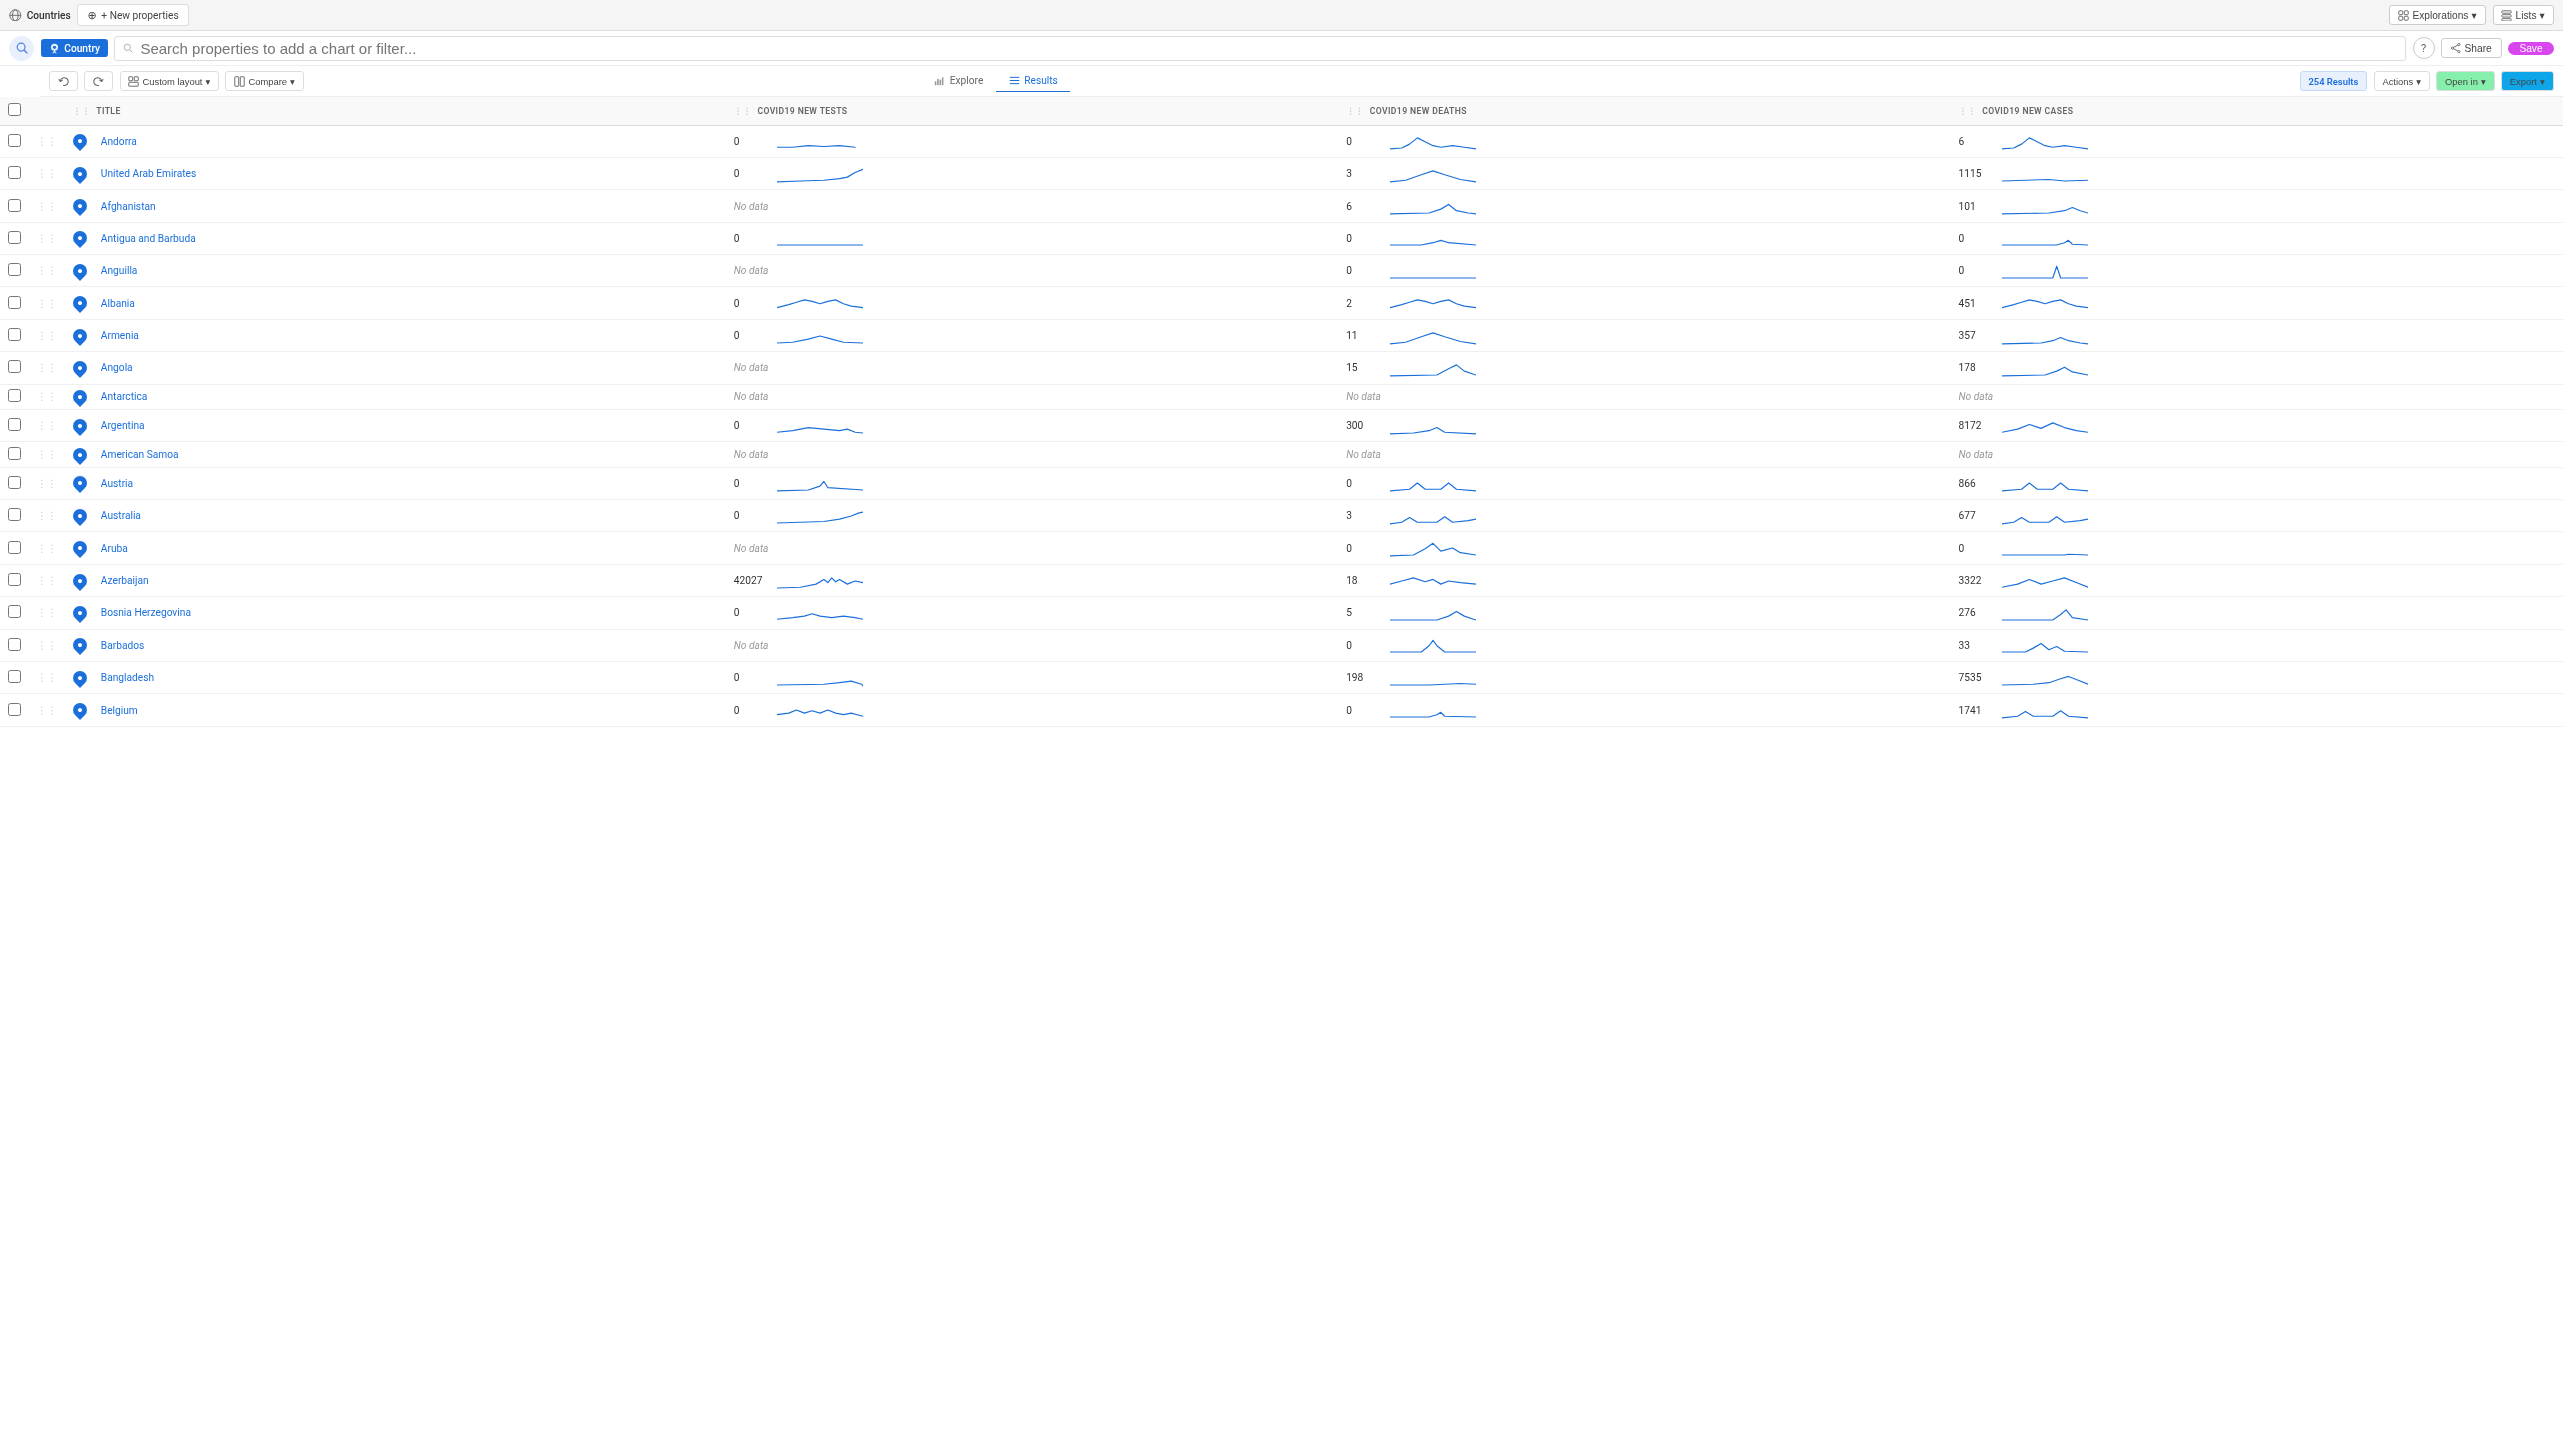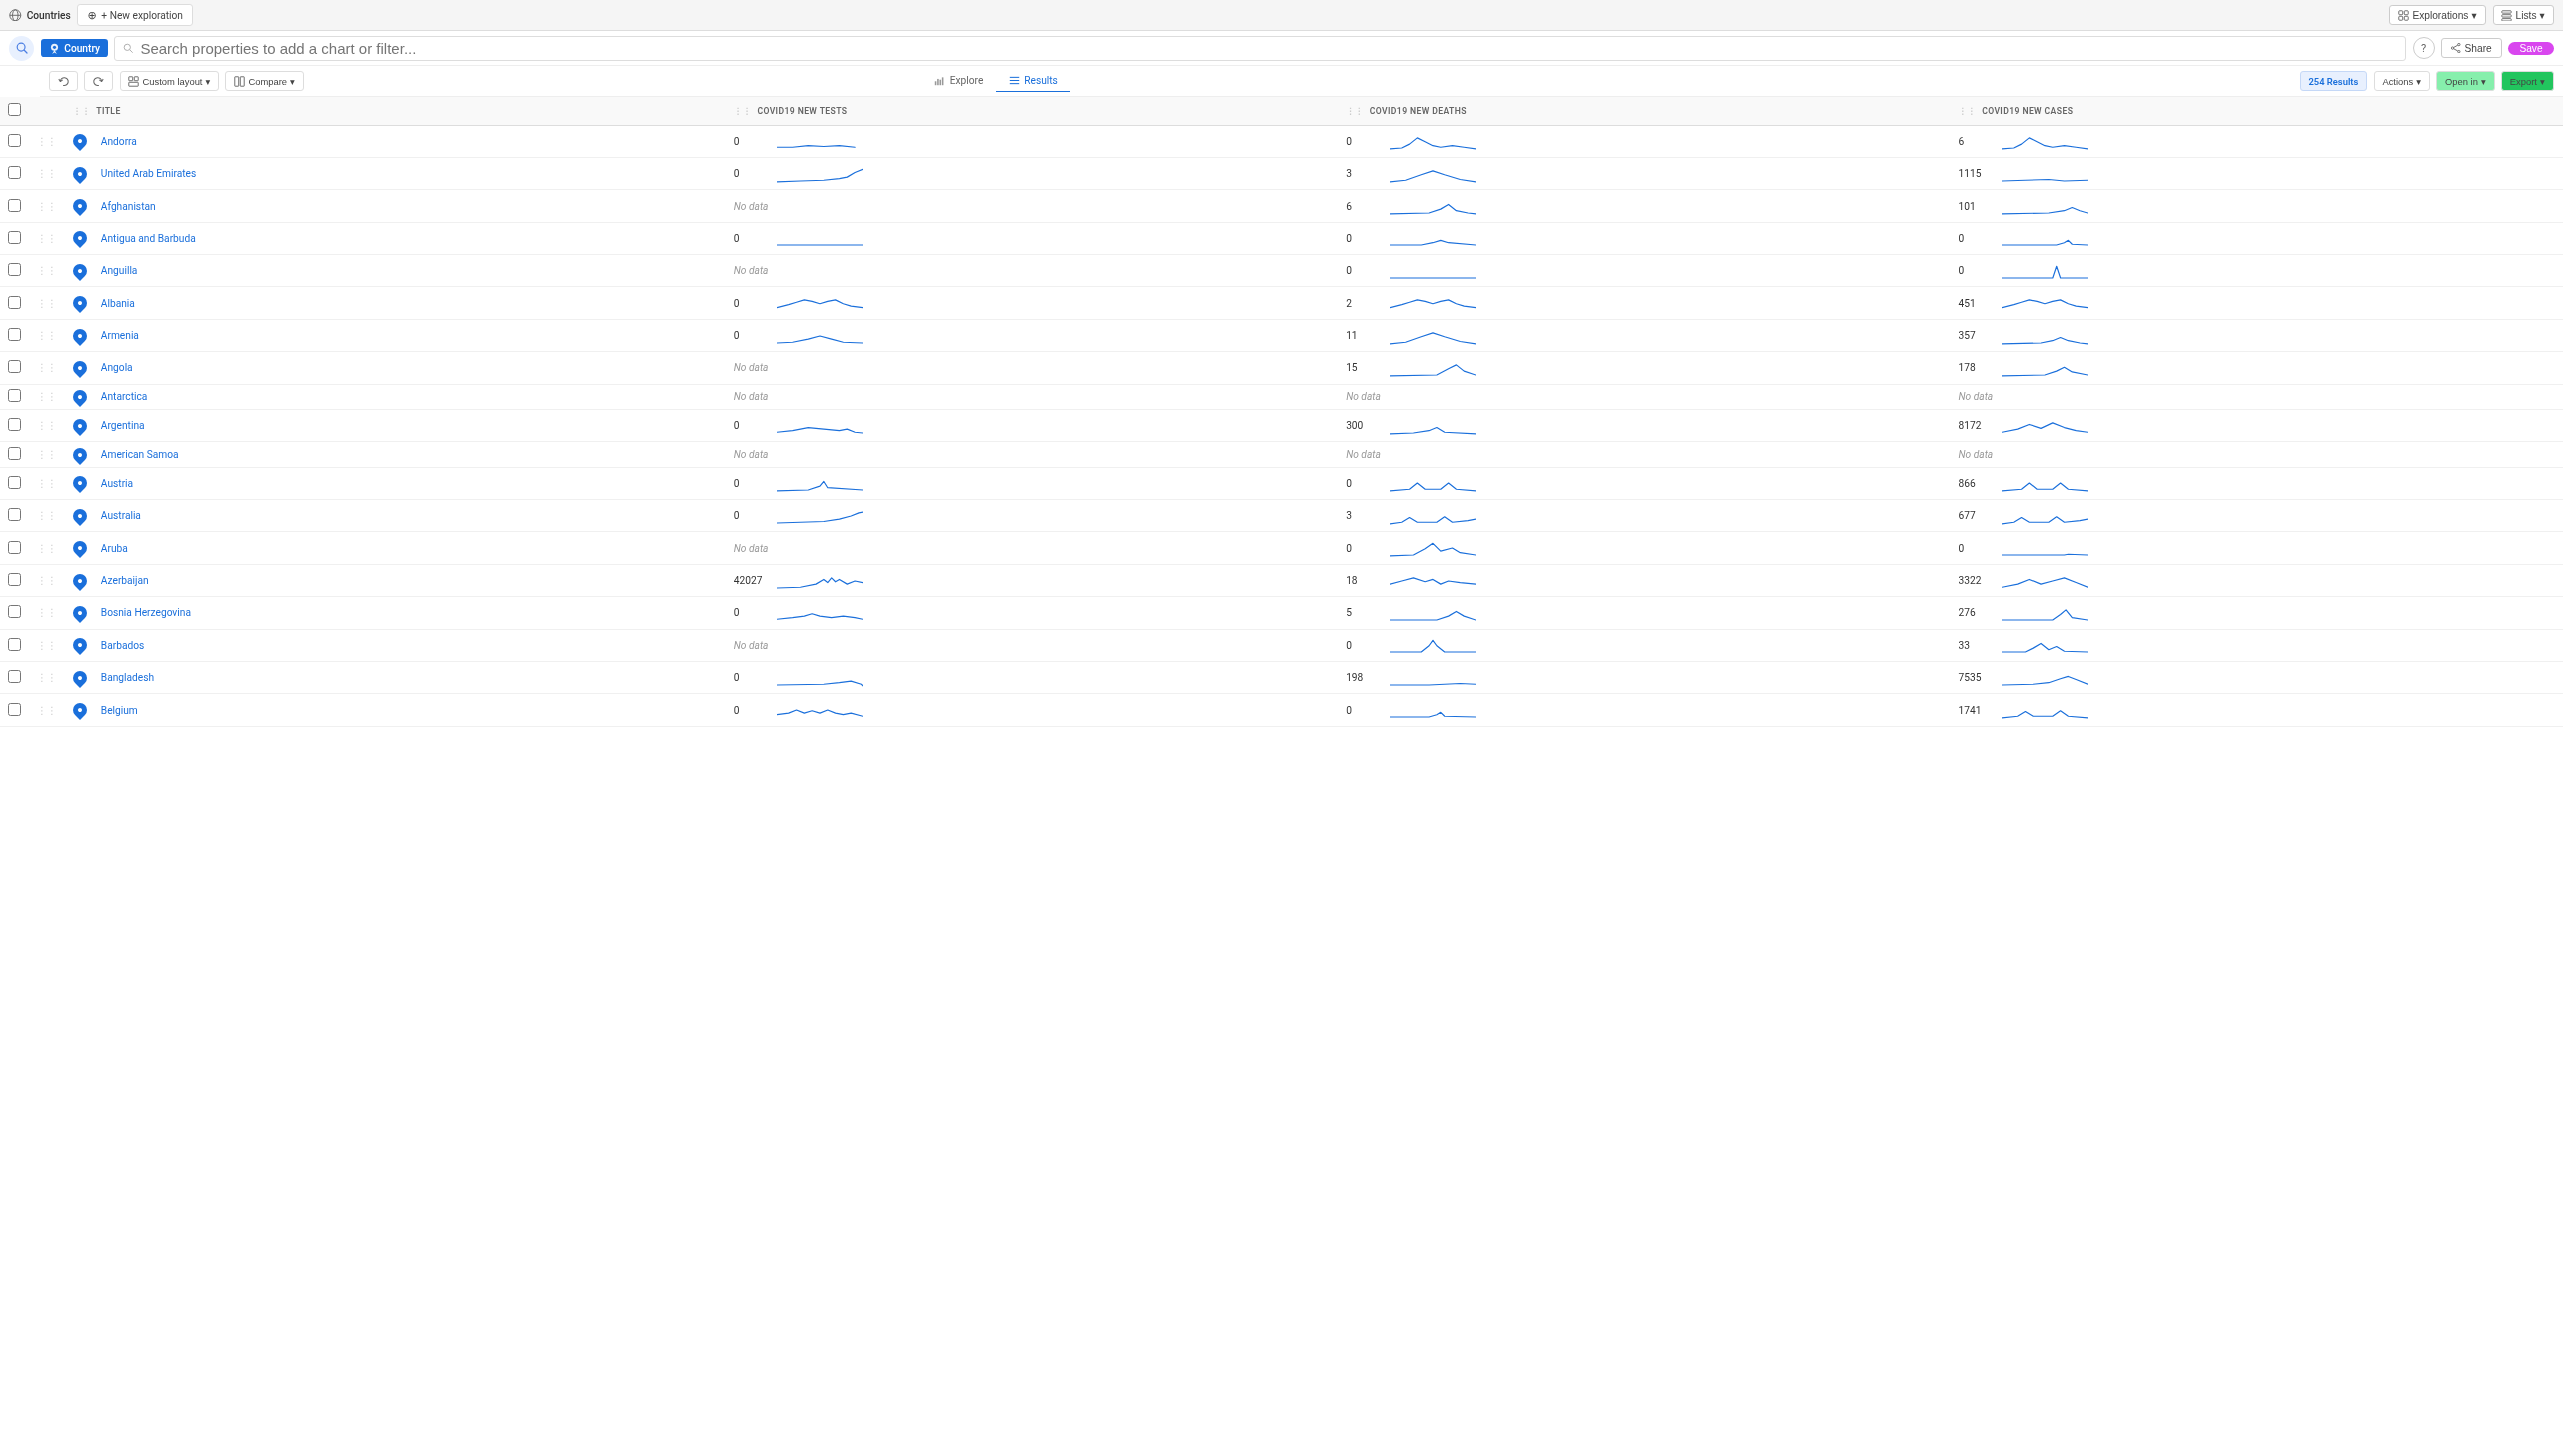--- a/index.html
+++ b/index.html
@@ -93,21 +93,21 @@
       padding: 3.1px 7.9px; background: #fff; border: 0.8px solid #ddd;
       border-radius: 3.1px; font-size: 9.4px; cursor: pointer; color: #444;
     }
     .btn-open-in {
       display: flex; align-items: center; gap: 3.1px;
       padding: 3.1px 7.9px; background: #86efac; border: 0.8px solid #ddd;
       border-radius: 3.1px; font-size: 9.4px; cursor: pointer; color: #444;
     }
     .btn-export {
       display: flex; align-items: center; gap: 3.1px;
-      padding: 3.1px 7.9px; background: #22c55e; border: 0.8px solid #ddd;
+      padding: 3.1px 7.9px; background: #0ea5e9; border: 0.8px solid #ddd;
       border-radius: 3.1px; font-size: 9.4px; cursor: pointer; color: #444;
     }
 
     
     .table-wrapper { overflow: auto; }
     table { width: 100%; border-collapse: collapse; }
     thead th {
       background: #f9f9f9; border-bottom: 0.8px solid #ddd;
       padding: 6.3px 7.9px; text-align: left; font-size: 8.6px;
       font-weight: 600; color: #666; text-transform: uppercase; letter-spacing: 0.4px;
@@ -144,21 +144,21 @@
   <div class="top-bar-title">
     <svg width="12.6" height="12.6" viewBox="0 0 16 16">
       <circle cx="8" cy="8" r="7" fill="none" stroke="#666" stroke-width="1.2"></circle>
       <ellipse cx="8" cy="8" rx="3.5" ry="7" fill="none" stroke="#666" stroke-width="1.2"></ellipse>
       <line x1="1" y1="8" x2="15" y2="8" stroke="#666" stroke-width="1.2"></line>
     </svg>
     <span>Countries</span>
   </div>
   <div class="tab-new-exploration">
     <span style="font-size:11px;">⊕</span>
-    <span>+ New exploration</span>
+    <span>+ New properties</span>
   </div>
   <div class="top-bar-right">
     <button class="btn-explorations">
       <svg width="11" height="11" viewBox="0 0 14 14">
         <rect x="1" y="1" width="5" height="5" rx="1" fill="none" stroke="#666" stroke-width="1.2"></rect>
         <rect x="8" y="1" width="5" height="5" rx="1" fill="none" stroke="#666" stroke-width="1.2"></rect>
         <rect x="1" y="8" width="5" height="5" rx="1" fill="none" stroke="#666" stroke-width="1.2"></rect>
         <rect x="8" y="8" width="5" height="5" rx="1" fill="none" stroke="#666" stroke-width="1.2"></rect>
       </svg>
       <span>Explorations</span>

